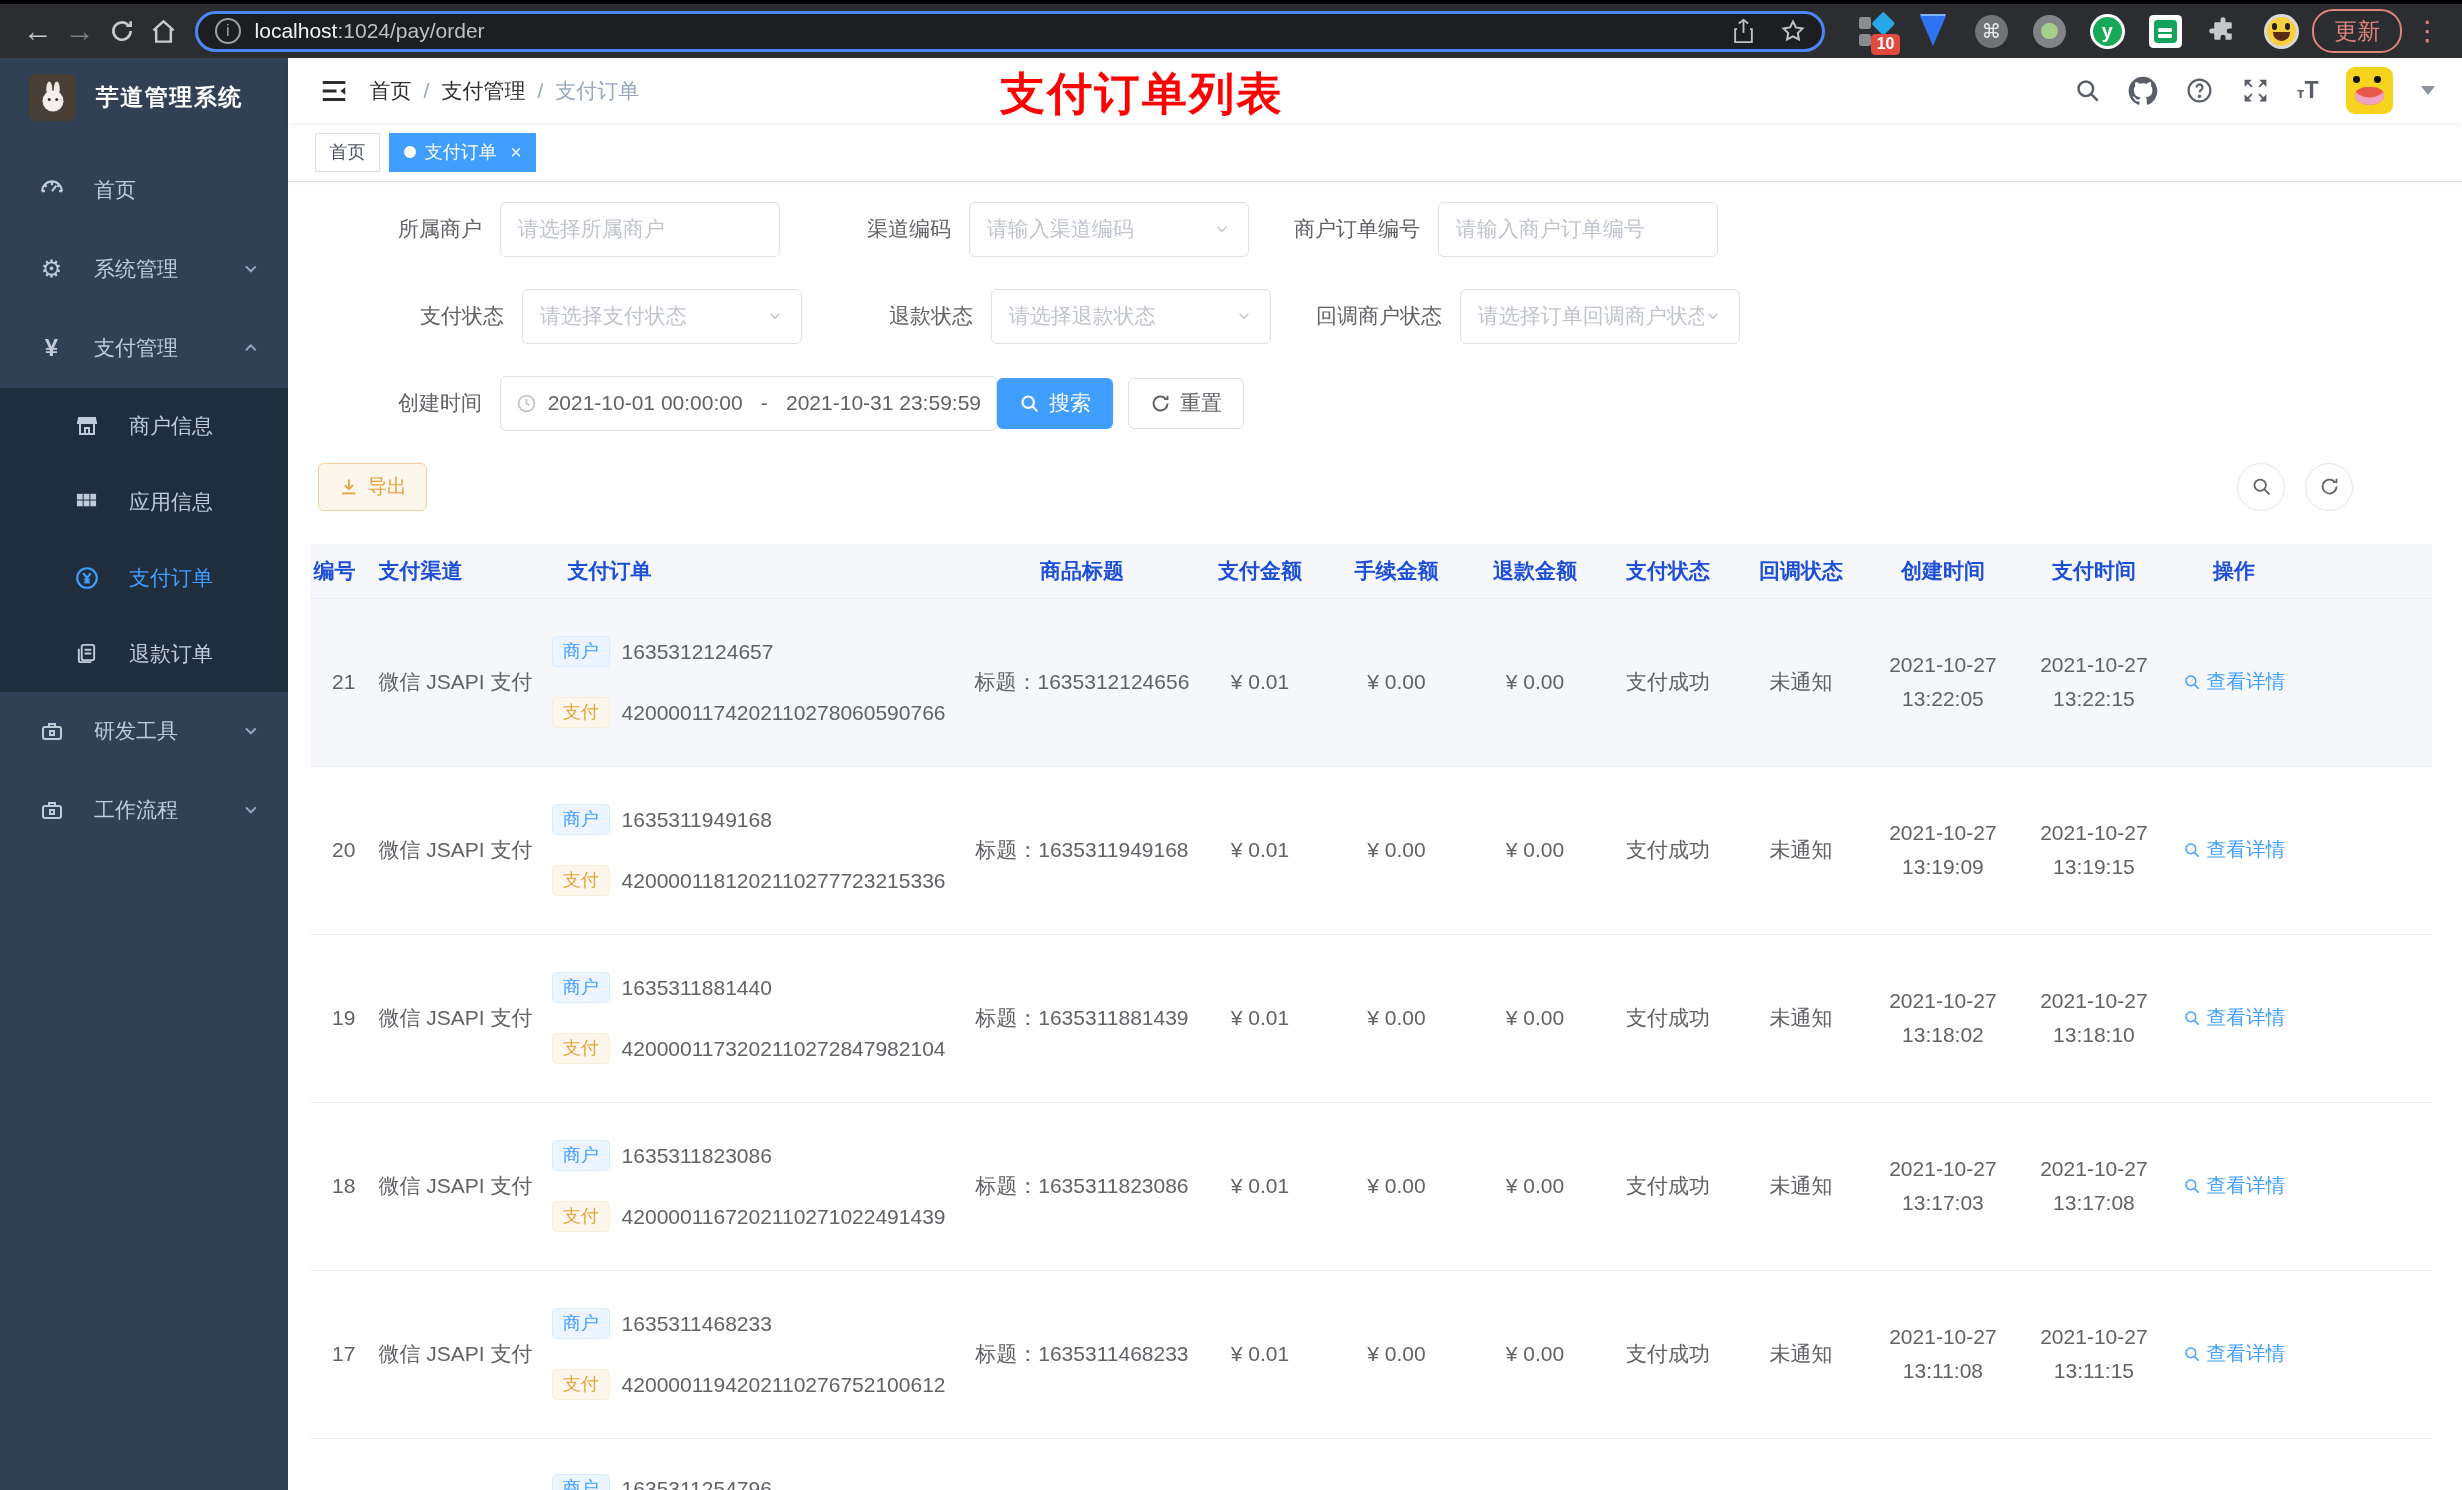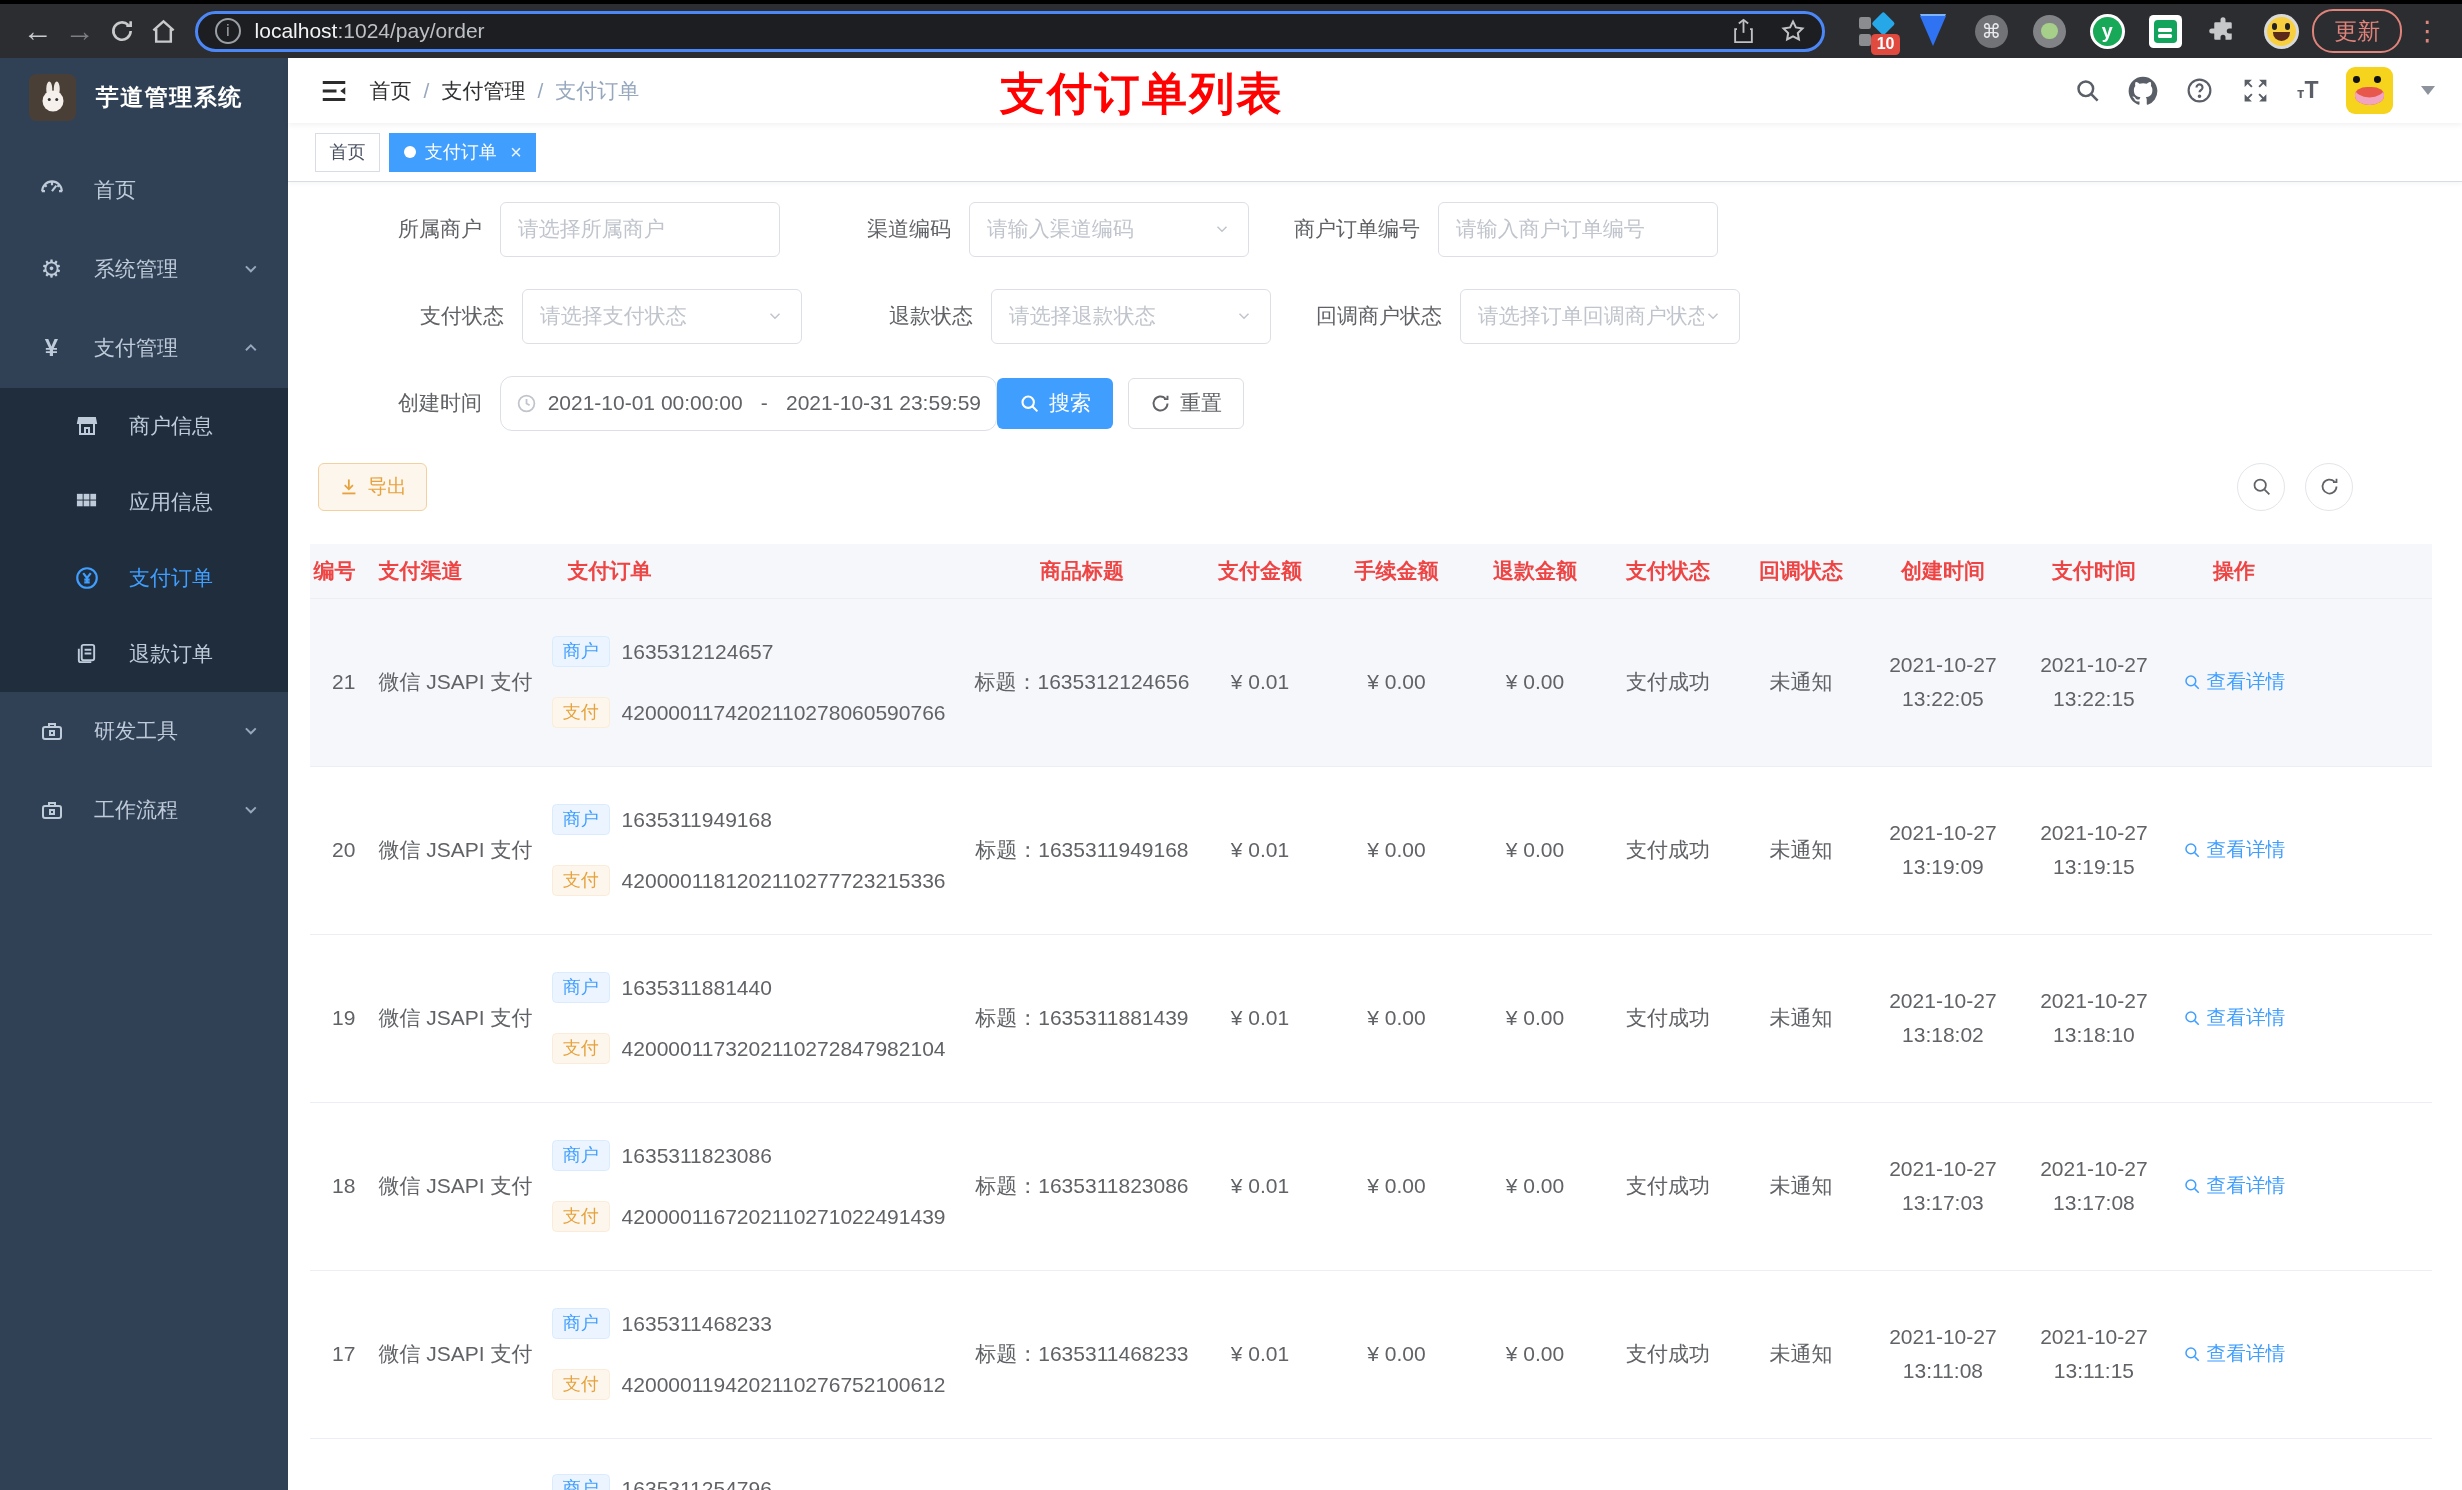--- a/index.html
+++ b/index.html
@@ -113,40 +113,40 @@
   .f-row { display:flex; align-items:center; margin-bottom:32px; }
   .f-item { display:flex; align-items:center; }
   .f-label { text-align:right; padding-right:18px; color:#606266; font-size:21px; white-space:nowrap; }
   .w240 { width:182px; } .w270 { width:204px; } .w250 { width:189px; }
   .ctrl { width:280px; height:55px; border:1.5px solid #dcdfe6; border-radius:6px; display:flex;
     align-items:center; padding:0 16.7px; background:#fff; }
   .ctrl input { border:none; outline:none; width:100%; font-size:21px; color:#606266; background:transparent; }
   .ctrl input::placeholder { color:#c0c4cc; }
   .sel-ph { color:#c0c4cc; font-size:21px; flex:1; white-space:nowrap; overflow:hidden; }
   .sel-chev { color:#c0c4cc; display:flex; }
-  .date-ctrl { width:497px; height:55px; border:1.5px solid #dcdfe6; border-radius:12px; display:flex;
+  .date-ctrl { width:497px; height:55px; border:1.5px solid #dcdfe6; border-radius:6px; display:flex;
     align-items:center; padding:0 15px; gap:10.6px; color:#606266; font-size:21px; white-space:nowrap; overflow:hidden; }
   .date-sep { color:#606266; padding:0 7.6px; }
   .btn { height:51px; border-radius:6px; display:inline-flex; align-items:center; justify-content:center;
     font-size:21px; padding:0 21px; gap:9px; cursor:pointer; border:1.5px solid transparent; }
   .btn-primary { background:#409eff; color:#fff; }
   .btn-plain { background:#fff; color:#606266; border-color:#dcdfe6; margin-left:15px; }
   .btn-warning { background:#fdf6ec; color:#e6a23c; border-color:#f3d19e; height:48px; font-size:19.7px; padding:0 19.7px;justify-content:flex-end; }
 
   .tools-row { display:flex; align-items:center; margin:3px 0 0 0; }
   .mini-btns { margin-left:auto; margin-right:79px; display:flex; gap:19.7px; }
   .mini-btn { width:48px; height:48px; border-radius:50%; border:1.5px solid #e2e5ea; background:#fff;
     display:flex; align-items:center; justify-content:center; color:#606266; }
 
   
   .table-wrap { margin:33px 0 0 -7.6px; }
   .trow, .thead-row { display:grid;
     grid-template-columns:45px 189px 424px 227px 129px 144px 133px 133px 133px 151px 151px 129px; }
   .thead-row { background:#f5f7fa; height:55px; align-items:center; border-bottom:1.5px solid #ebeef5; }
-  .th { color:#ef4444; font-size:21px; font-weight:bold; text-align:center; white-space:nowrap; }
+  .th { color:#1d4ed8; font-size:21px; font-weight:bold; text-align:center; white-space:nowrap; }
   .th.t-r { text-align:right; } .th.t-l { text-align:left; padding-left:23px; }
   .trow { min-height:168px; align-items:center; border-bottom:1.5px solid #ebeef5; background:#fff; }
   .trow.hover { background:#f5f7fa; }
   .td { color:#606266; font-size:21px; text-align:center; white-space:nowrap; }
   .td-id { text-align:right; }
   .td-channel { text-align:left; padding-left:23px; }
   .td-order { text-align:left; padding-left:7.6px; display:flex; flex-direction:column; gap:30px; }
   .order-line { display:flex; align-items:center; gap:12px; }
   .badge { font-size:18px; padding:3.8px 9.8px; border-radius:4.5px; border:1.5px solid; line-height:1.2; }
   .badge-blue { background:#ecf5ff; border-color:#d9ecff; color:#409eff; }

